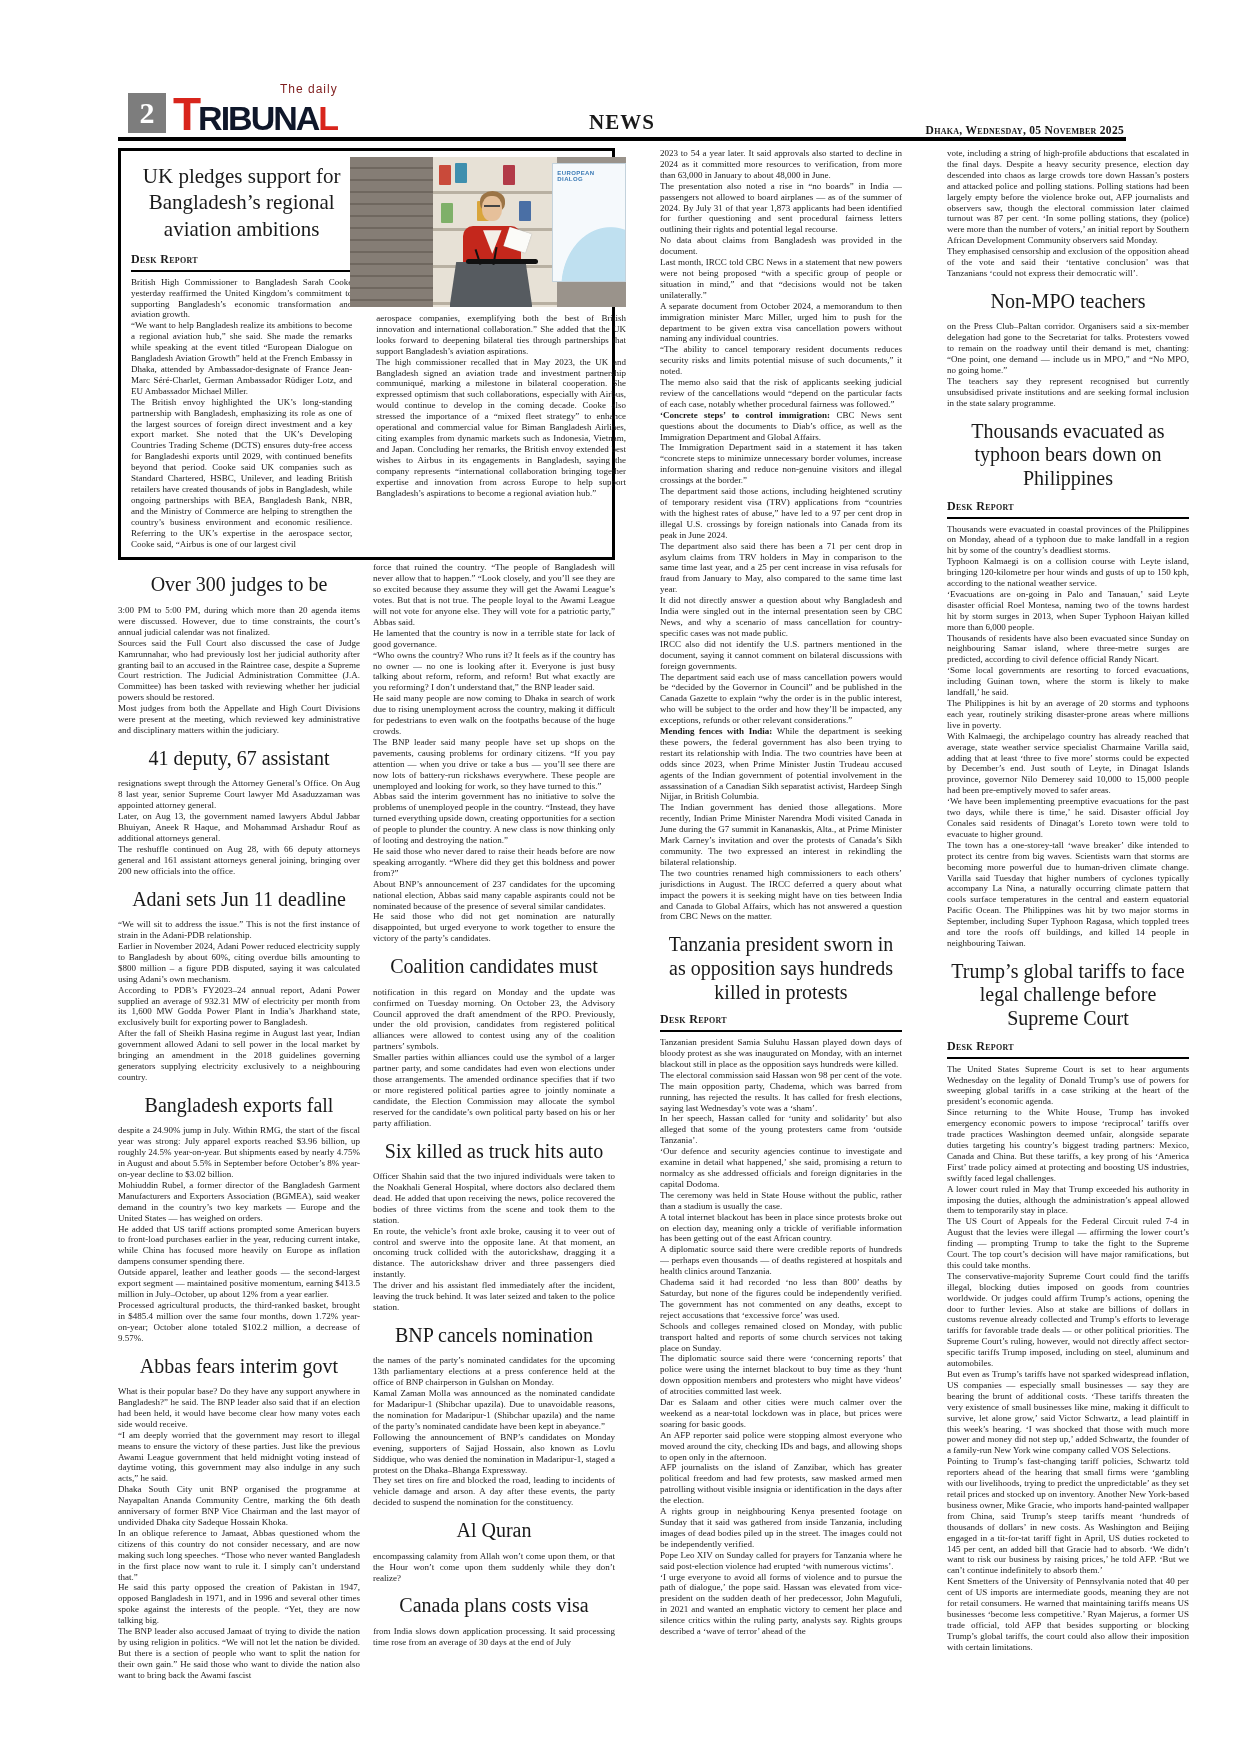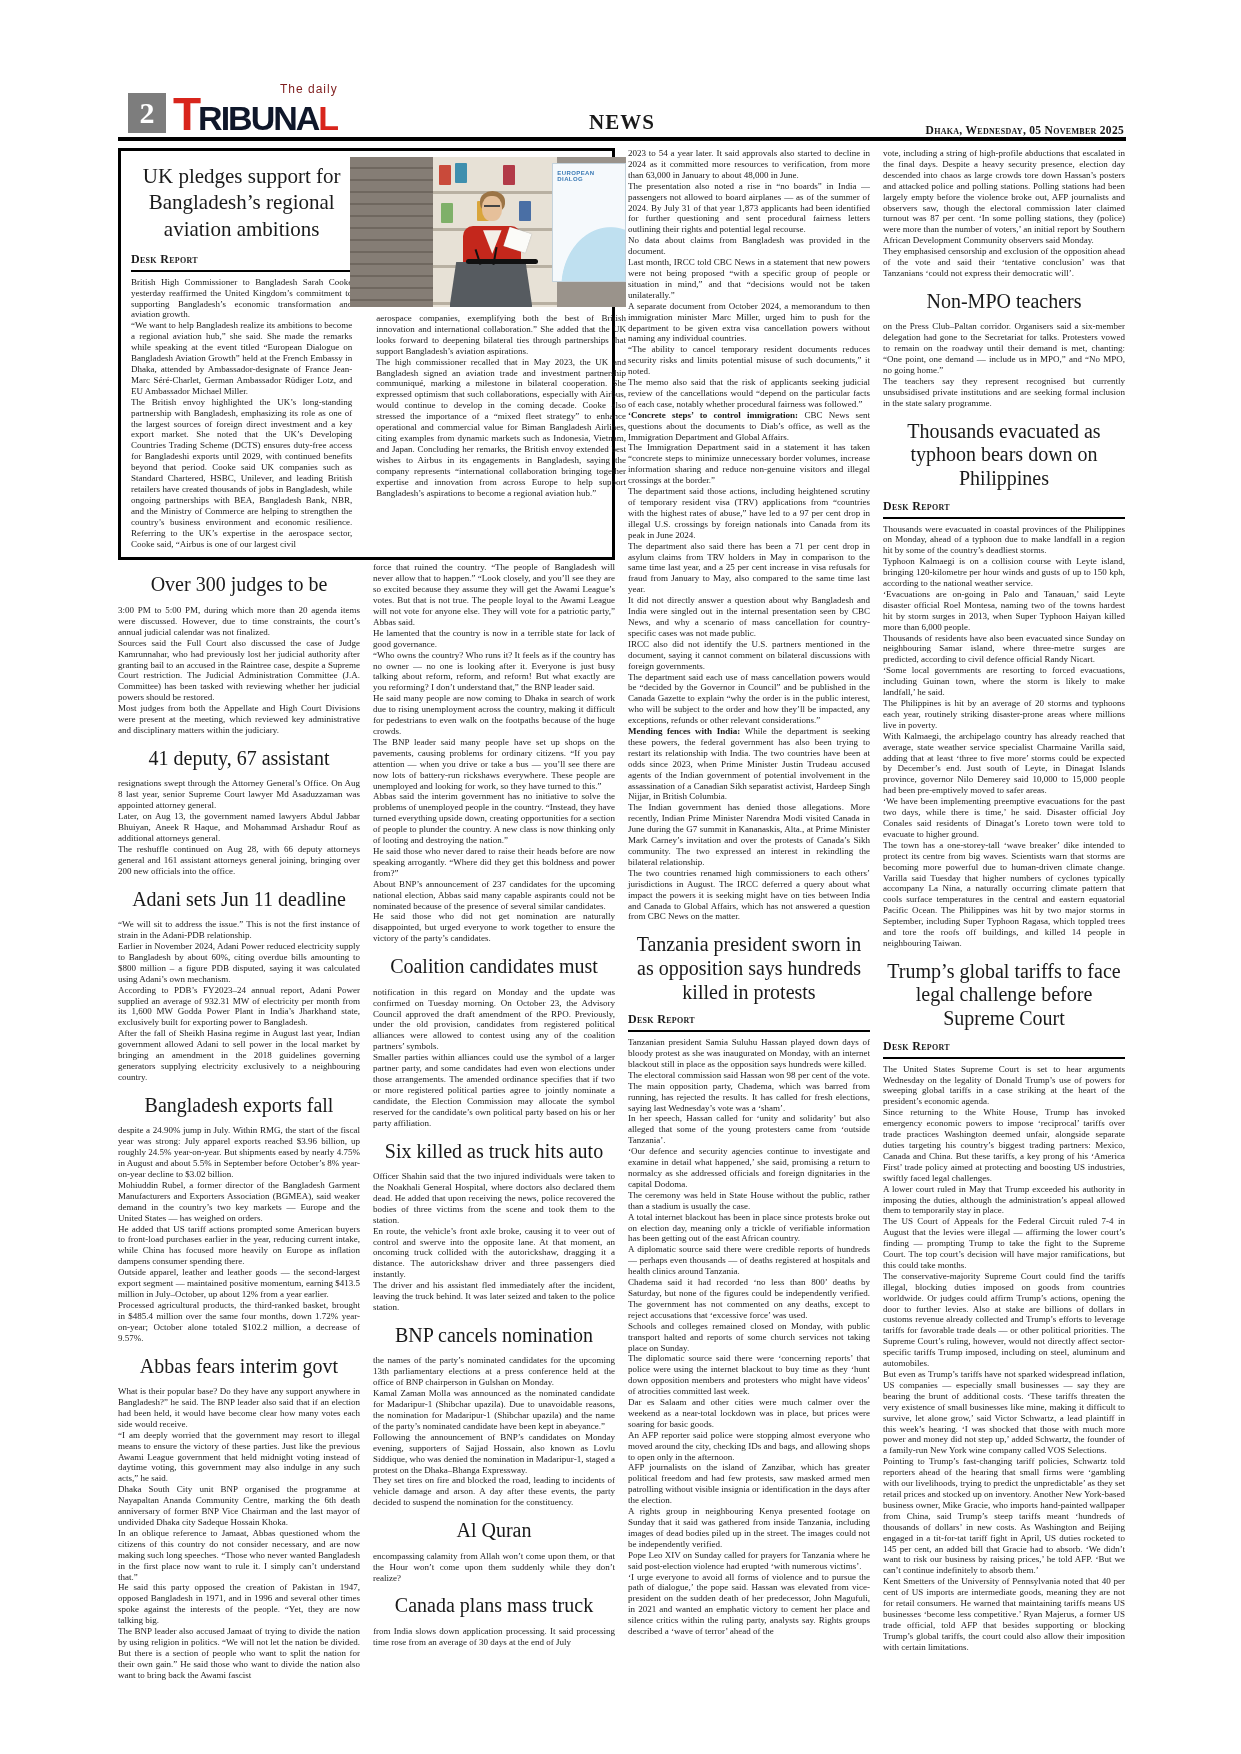--- a/index.html
+++ b/index.html
@@ -17,21 +17,21 @@
   .brand .t-big{font-size:46px;color:#d8251c;letter-spacing:-3px;}
   .brand .t-mid{font-size:34px;color:#0f172a;letter-spacing:-2px;}
   .brand .t-end{font-size:34px;color:#d8251c;letter-spacing:-2px;}
   .section-title{position:absolute;left:50%;transform:translateX(-50%);bottom:2px;
                  font-size:21px;font-weight:bold;letter-spacing:1px;}
   .dateline{position:absolute;right:2px;bottom:1px;font-size:11.5px;font-weight:bold;
             font-variant:small-caps;letter-spacing:.3px;}
   
   .cols{display:flex;gap:13px;margin-top:7px;align-items:flex-start;}
   .pair{width:497px;flex:none;}
-  .col{width:242px;flex:none;}
+  .col{width:242px;flex:none;margin-left:32px;}
   .subcols{display:flex;gap:13px;align-items:flex-start;}
   .subcol{width:242px;flex:none;}
   
   .leadbox{border:3px solid #000;padding:8px 10px 8px;margin-bottom:2px;display:flex;gap:24px;}
   .leadbox .bleft{width:47%;flex:none;}
   .leadbox .bright{width:53%;flex:none;}
   .lead-headline{font-size:21px;line-height:1.25;text-align:center;margin:4px 2px 10px;font-weight:normal;}
   .byline{font-weight:bold;font-variant:small-caps;font-size:12px;border-bottom:2.5px solid #000;
           padding-bottom:3px;margin-bottom:5px;letter-spacing:.3px;}
   p.body-text{font-size:9px;line-height:10.9px;text-align:justify;margin:0;}
@@ -202,21 +202,21 @@
               <p class="body-text">the names of the party’s nominated candidates for the upcoming 13th parliamentary elections at a press conference held at the office of BNP chairperson in Gulshan on Monday.</p>
               <p class="body-text">Kamal Zaman Molla was announced as the nominated candidate for Madaripur-1 (Shibchar upazila). Due to unavoidable reasons, the nomination for Madaripur-1 (Shibchar upazila) and the name of the party’s nominated candidate have been kept in abeyance.”</p>
               <p class="body-text">Following the announcement of BNP’s candidates on Monday evening, supporters of Sajjad Hossain, also known as Lovlu Siddique, who was denied the nomination in Madaripur-1, staged a protest on the Dhaka–Bhanga Expressway.</p>
               <p class="body-text">They set tires on fire and blocked the road, leading to incidents of vehicle damage and arson. A day after these events, the party decided to suspend the nomination for the constituency.</p>
             </div>
             <div class="article">
               <h2 class="headline">Al Quran</h2>
               <p class="body-text">encompassing calamity from Allah won’t come upon them, or that the Hour won’t come upon them suddenly while they don’t realize?</p>
             </div>
             <div class="article">
-              <h2 class="headline">Canada plans mass truck</h2>
+              <h2 class="headline">Canada plans costs visa</h2>
               <p class="body-text">from India slows down application processing. It said processing time rose from an average of 30 days at the end of July</p>
             </div>
           </div>
       </div>
     </div>
 
     <div class="col" id="col-c">
         <div class="article">
           <p class="body-text">2023 to 54 a year later. It said approvals also started to decline in 2024 as it committed more resources to verification, from more than 63,000 in January to about 48,000 in June.</p>
           <p class="body-text">The presentation also noted a rise in “no boards” in India — passengers not allowed to board airplanes — as of the summer of 2024. By July 31 of that year 1,873 applicants had been identified for further questioning and sent procedural fairness letters outlining their rights and potential legal recourse.</p>

